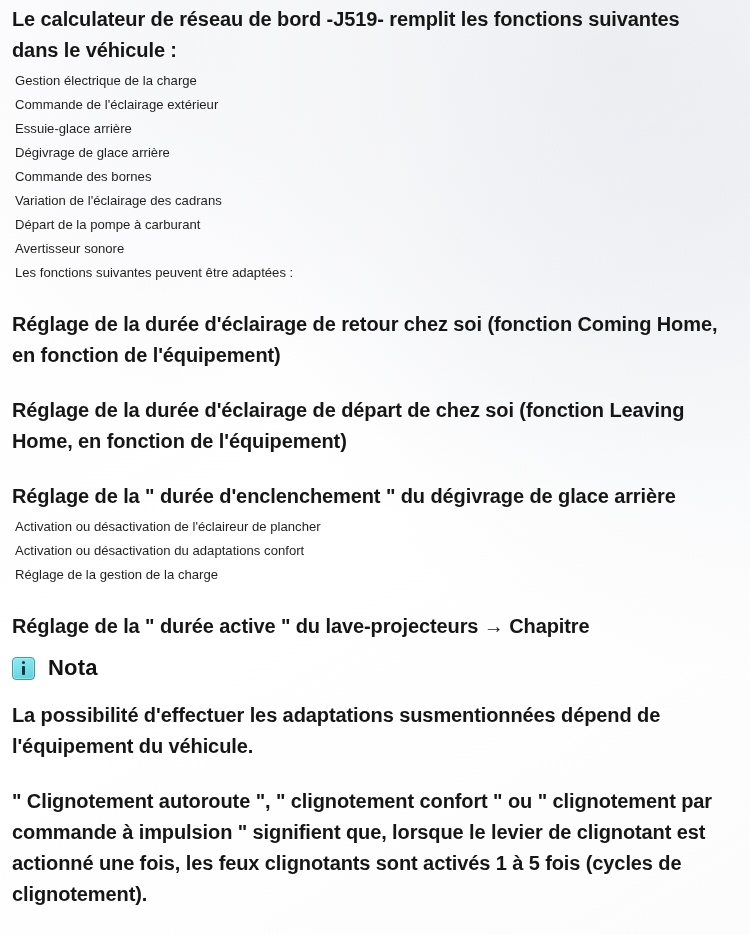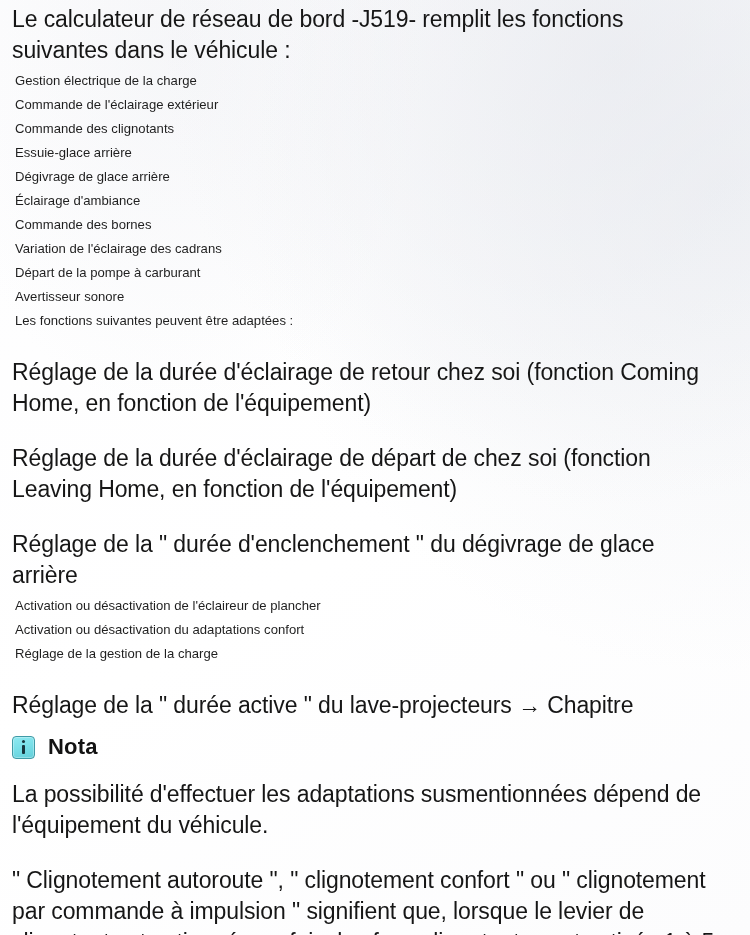--- a/index.html
+++ b/index.html
@@ -33,27 +33,27 @@
   .content {
     position: absolute;
     left: 0;
     top: 0;
     width: 750px;
     padding: 0;
   }
 
   
   .lg {
-    font-size: 23px;
+    font-size: 20px;
     line-height: 31px;
     letter-spacing: -0.1px;
     margin: 0;
     padding: 16px 30px 0 12px;
     color: #161616;
-    font-weight: 400;
+    font-weight: 700;
   }
   .sm {
     font-size: 13.1px;
     line-height: 24px;
     letter-spacing: 0.02px;
     margin: 0;
     padding: 0 30px 0 15px;
     color: #1f1f1f;
     font-weight: 400;
   }
@@ -146,24 +146,22 @@
 </head>
 <body>
 
 <div class="page">
   <div class="content">
 
     <p class="lg lead">Le calculateur de réseau de bord -J519- remplit les fonctions suivantes dans le véhicule :</p>
 
     <p class="sm block-gap-sm">Gestion électrique de la charge</p>
     <p class="sm">Commande de l'éclairage extérieur</p>
-    <p class="sm">Commande des clignotants</p>
     <p class="sm">Essuie-glace arrière</p>
     <p class="sm">Dégivrage de glace arrière</p>
-    <p class="sm">Éclairage d'ambiance</p>
     <p class="sm">Commande des bornes</p>
     <p class="sm">Variation de l'éclairage des cadrans</p>
     <p class="sm">Départ de la pompe à carburant</p>
     <p class="sm">Avertisseur sonore</p>
 
     <p class="sm">Les fonctions suivantes peuvent être adaptées :</p>
 
     <p class="lg block-gap">Réglage de la durée d'éclairage de retour chez soi (fonction Coming Home, en fonction de l'équipement)</p>
     <p class="lg block-gap">Réglage de la durée d'éclairage de départ de chez soi (fonction Leaving Home, en fonction de l'équipement)</p>
     <p class="lg block-gap">Réglage de la " durée d'enclenchement " du dégivrage de glace arrière</p>

